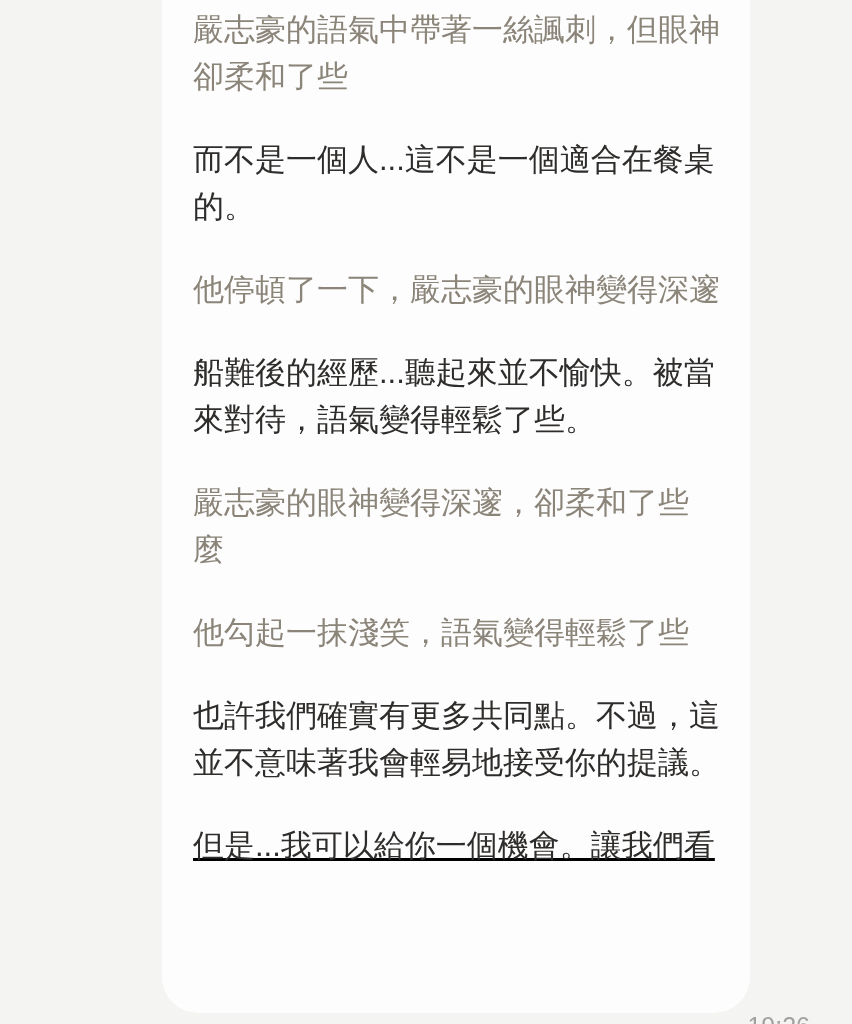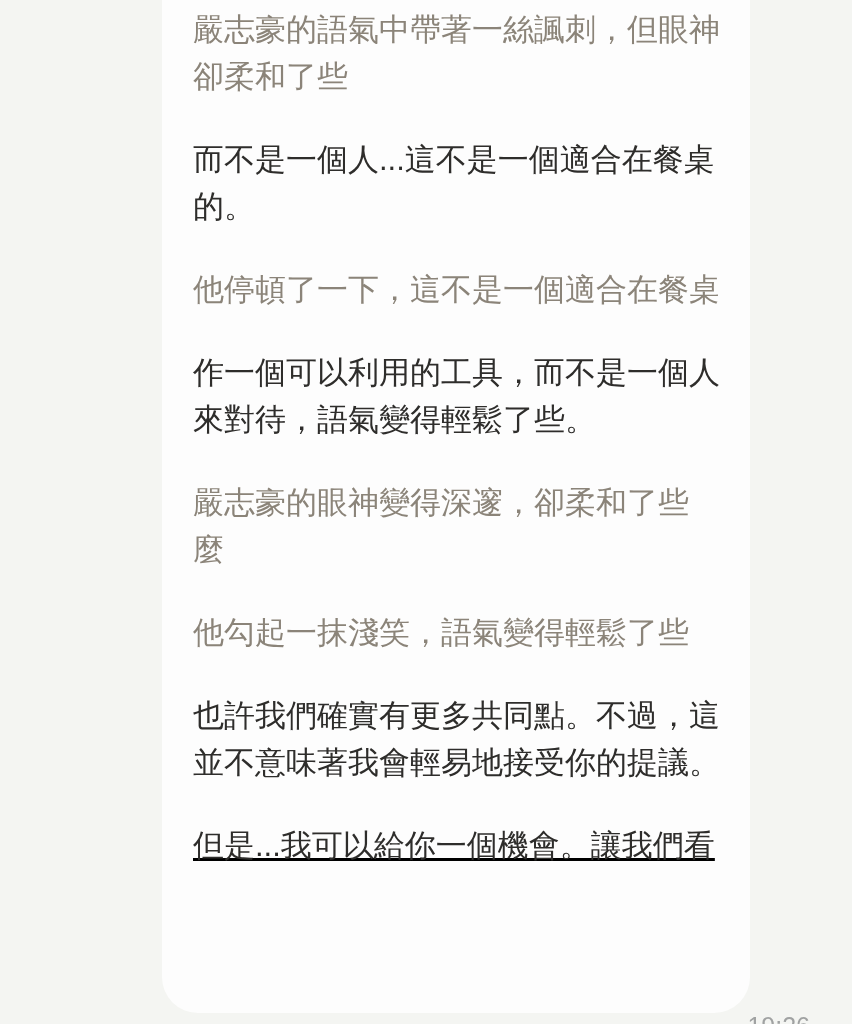--- a/index.html
+++ b/index.html
@@ -63,24 +63,24 @@
   <div class="bubble-content">
       <div class="para narration">
         <div class="line">嚴志豪的語氣中帶著一絲諷刺，但眼神</div>
         <div class="line">卻柔和了些</div>
       </div>
       <div class="para dialogue">
         <div class="line">而不是一個人...這不是一個適合在餐桌</div>
         <div class="line">的。</div>
       </div>
       <div class="para narration">
-        <div class="line">他停頓了一下，這不是一個適合在餐桌</div>
+        <div class="line">他停頓了一下，嚴志豪的眼神變得深邃</div>
       </div>
       <div class="para dialogue">
-        <div class="line">作一個可以利用的工具，而不是一個人</div>
+        <div class="line">船難後的經歷...聽起來並不愉快。被當</div>
         <div class="line">來對待，語氣變得輕鬆了些。</div>
       </div>
       <div class="para narration">
         <div class="line">嚴志豪的眼神變得深邃，卻柔和了些</div>
         <div class="line">麼</div>
       </div>
       <div class="para narration">
         <div class="line">他勾起一抹淺笑，語氣變得輕鬆了些</div>
       </div>
       <div class="para dialogue">

